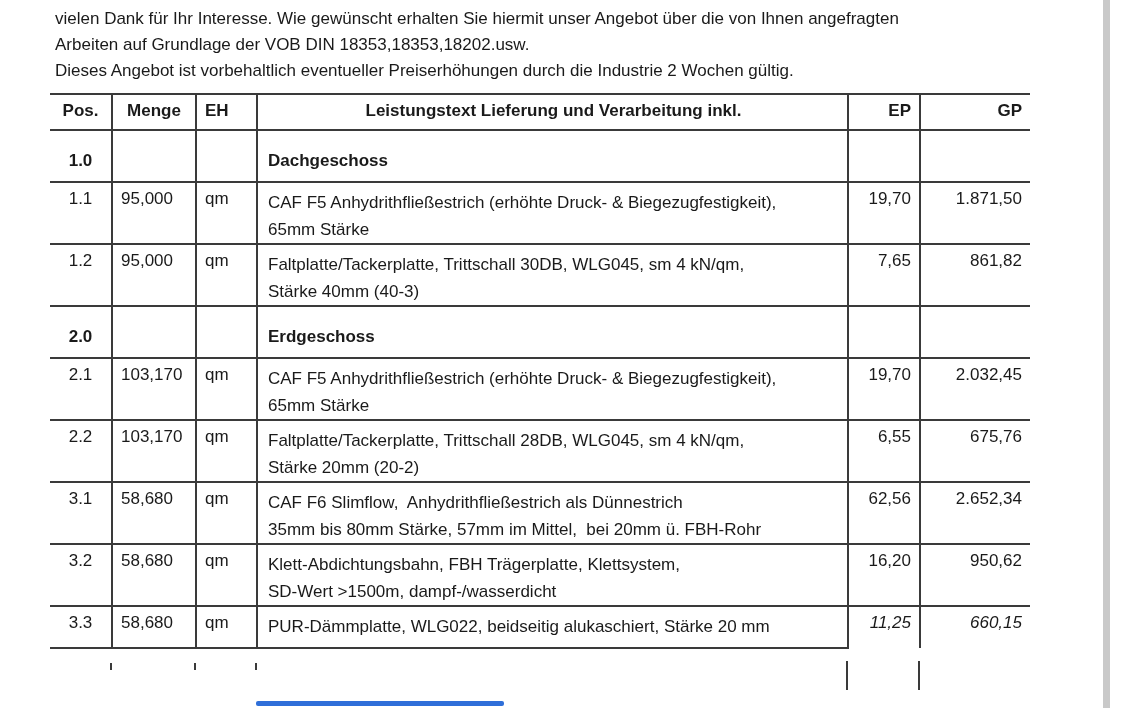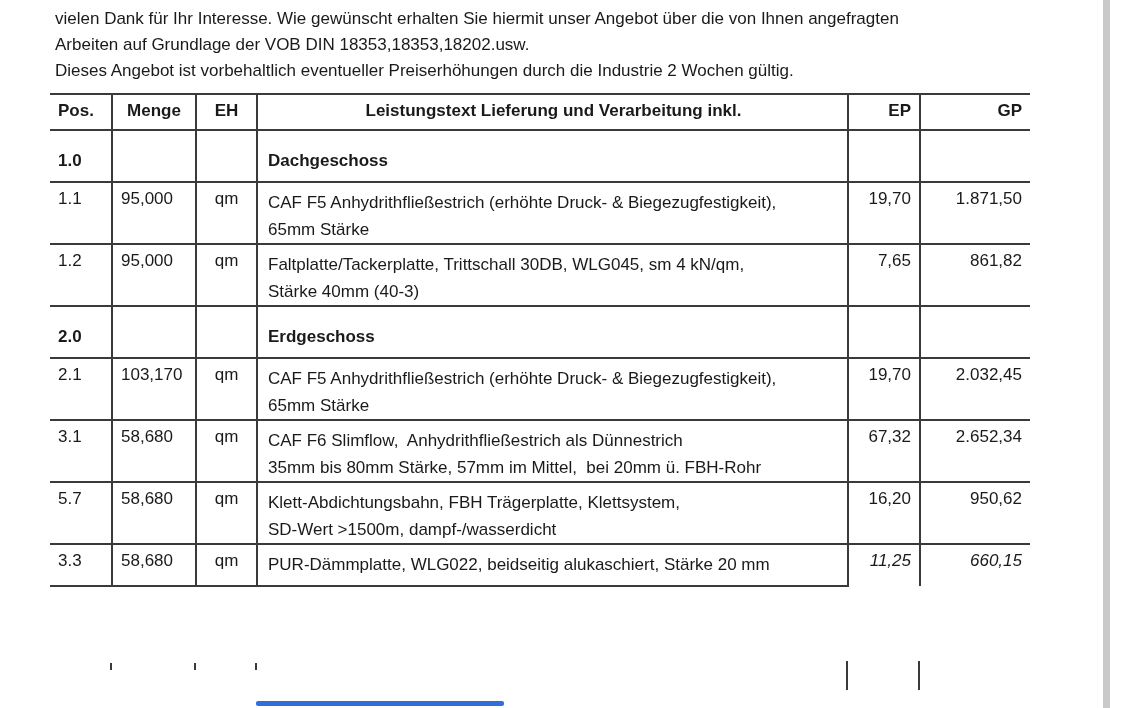--- a/index.html
+++ b/index.html
@@ -26,23 +26,23 @@
   }
   th, td {
     vertical-align: top;
     padding: 6px 8px 0 8px;
     border-right: 2px solid #3a3a3a;
     border-bottom: 2px solid #3a3a3a;
     overflow: hidden;
   }
   th { border-top: 2px solid #3a3a3a; font-weight: bold; }
   .c-gp { border-right: none; }
-  .c-pos { text-align: left; }
+  .c-pos { text-align: center; }
   .c-menge { }
-  .c-eh { text-align: center; }
+  .c-eh { text-align: left; }
   .c-text { text-align: left; padding-left: 10px; }
   .c-ep, .c-gp { text-align: right; }
   th.c-text { text-align: center; }
   .r-header { height: 36px; }
   .r-section { height: 52px; }
   .r-item { height: 57px; }
   .r-item-short { height: 42px; }
   .r-section td { font-weight: bold; padding-top: 20px; }
   .r-item .c-text div, .r-item-short .c-text div { white-space: pre; line-height: 27px; }
   .no-bb { border-bottom: none; font-style: italic; }
@@ -128,32 +128,43 @@
         <td class="c-menge">103,170</td>
         <td class="c-eh">qm</td>
         <td class="c-text">
           <div>CAF F5 Anhydrithfließestrich (erhöhte Druck- &amp; Biegezugfestigkeit),</div>
           <div>65mm Stärke</div>
         </td>
         <td class="c-ep">19,70</td>
         <td class="c-gp">2.032,45</td>
       </tr>
       <tr class="r-item">
+        <td class="c-pos">2.2</td>
+        <td class="c-menge">103,170</td>
+        <td class="c-eh">qm</td>
+        <td class="c-text">
+          <div>Faltplatte/Tackerplatte, Trittschall 28DB, WLG045, sm 4 kN/qm,</div>
+          <div>Stärke 20mm (20-2)</div>
+        </td>
+        <td class="c-ep">6,55</td>
+        <td class="c-gp">675,76</td>
+      </tr>
+      <tr class="r-item">
         <td class="c-pos">3.1</td>
         <td class="c-menge">58,680</td>
         <td class="c-eh">qm</td>
         <td class="c-text">
           <div>CAF F6 Slimflow,  Anhydrithfließestrich als Dünnestrich</div>
           <div>35mm bis 80mm Stärke, 57mm im Mittel,  bei 20mm ü. FBH-Rohr</div>
         </td>
-        <td class="c-ep">67,32</td>
+        <td class="c-ep">62,56</td>
         <td class="c-gp">2.652,34</td>
       </tr>
       <tr class="r-item">
-        <td class="c-pos">5.7</td>
+        <td class="c-pos">3.2</td>
         <td class="c-menge">58,680</td>
         <td class="c-eh">qm</td>
         <td class="c-text">
           <div>Klett-Abdichtungsbahn, FBH Trägerplatte, Klettsystem,</div>
           <div>SD-Wert &gt;1500m, dampf-/wasserdicht</div>
         </td>
         <td class="c-ep">16,20</td>
         <td class="c-gp">950,62</td>
       </tr>
       <tr class="r-item-short">

